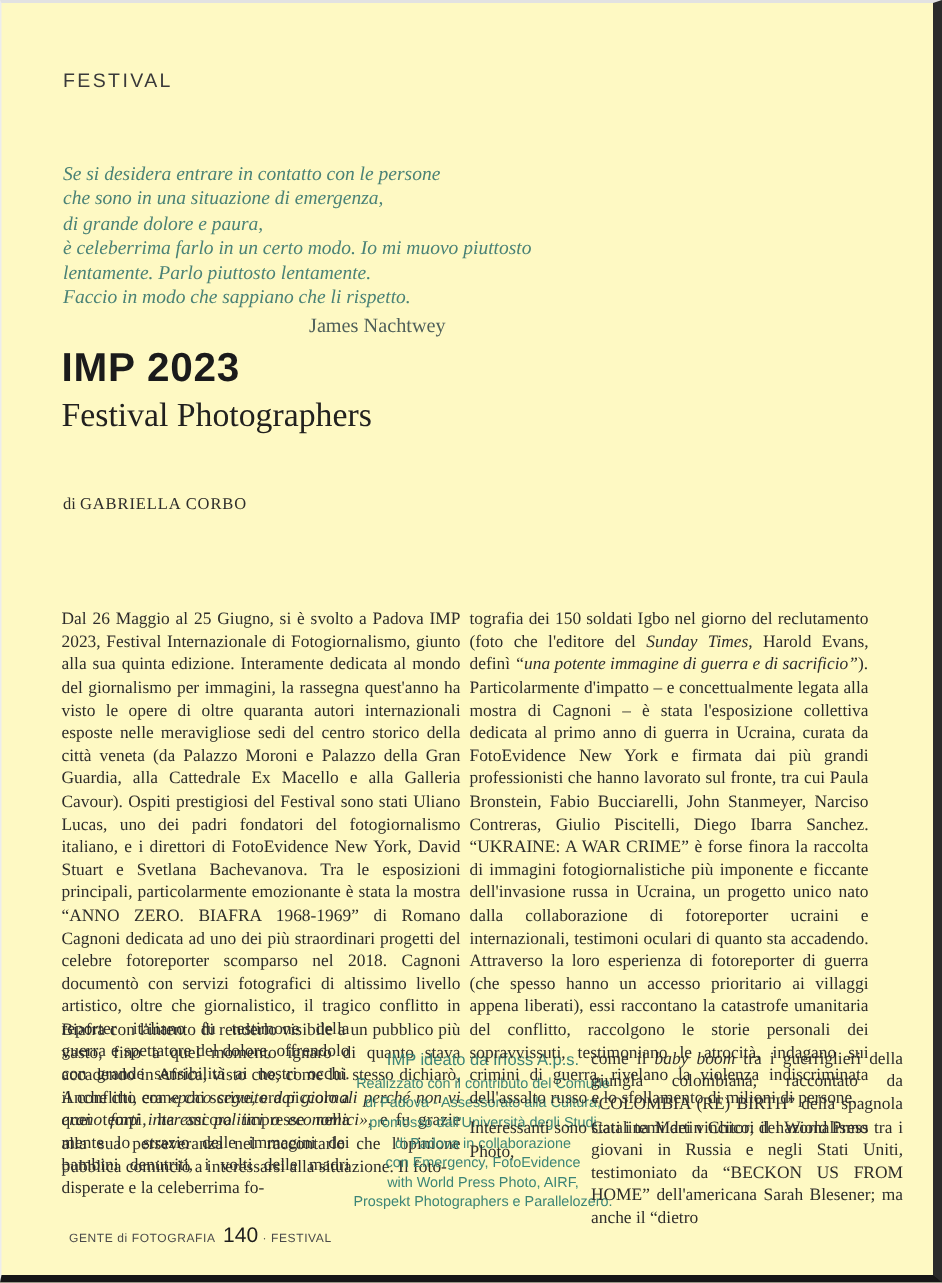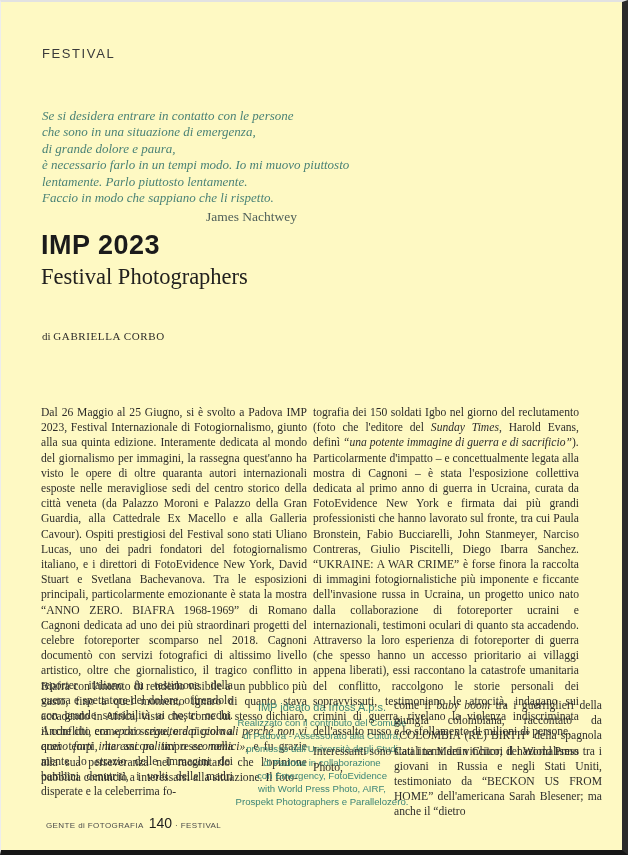--- a/index.html
+++ b/index.html
@@ -81,21 +81,21 @@
 <body>
 
 <div class="page">
 
   <div class="kicker">FESTIVAL</div>
 
   <div class="quote">
     <div>Se si desidera entrare in contatto con le persone</div>
     <div>che sono in una situazione di emergenza,</div>
     <div>di grande dolore e paura,</div>
-    <div>è necessario farlo in un tempi modo. Io mi muovo piuttosto</div>
+    <div>è celeberrima farlo in un certo modo. Io mi muovo piuttosto</div>
     <div>lentamente. Parlo piuttosto lentamente.</div>
     <div>Faccio in modo che sappiano che li rispetto.</div>
     <div class="qattr">James Nachtwey</div>
   </div>
 
   <h1 class="title">IMP 2023</h1>
 
   <div class="subtitle">
     <div>Festival Photographers</div>
   </div>

